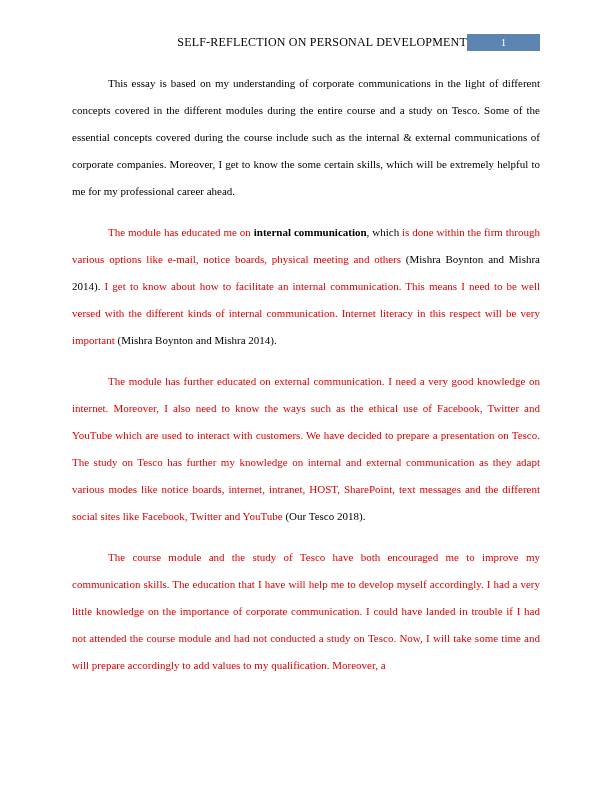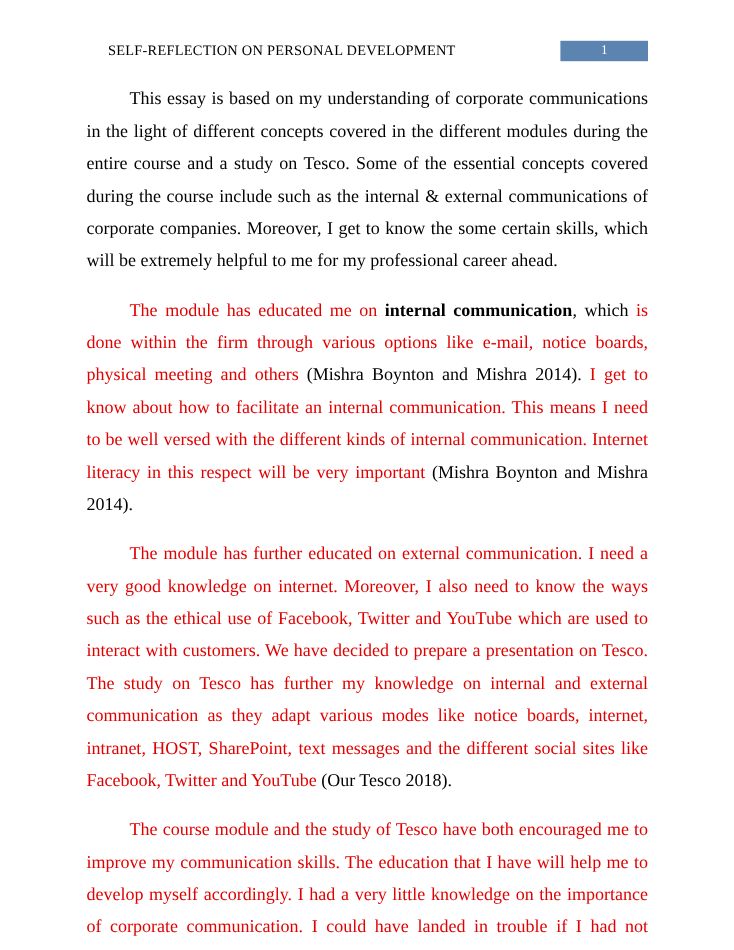--- a/index.html
+++ b/index.html
@@ -17,21 +17,21 @@
   .page {
     box-sizing: border-box;
     width: 612px;
     height: 792px;
     padding: 33px 72px 0 72px;
     background: #ffffff;
   }
   .header-row {
     display: flex;
     align-items: center;
-    justify-content: space-between;
+    justify-content: flex-end;
     height: 18px;
   }
   .running-head {
     font-size: 12px;
     letter-spacing: 0.2px;
     padding-left: 18px;
     white-space: nowrap;
   }
   .page-number-badge {
     width: 73px;
@@ -41,21 +41,21 @@
     justify-content: center;
     font-size: 11px;
     color: #ffffff;
     flex: 0 0 auto;
   }
   .essay-body {
     margin-top: 19px;
   }
   .essay-body p {
     margin: 0 0 14px 0;
-    font-size: 15px;
+    font-size: 11px;
     line-height: 27px;
     text-align: justify;
     text-indent: 36px;
     font-family: Liberation Serif, serif;
   }
 </style>
 </head>
 <body>
 
 <div class="page">

